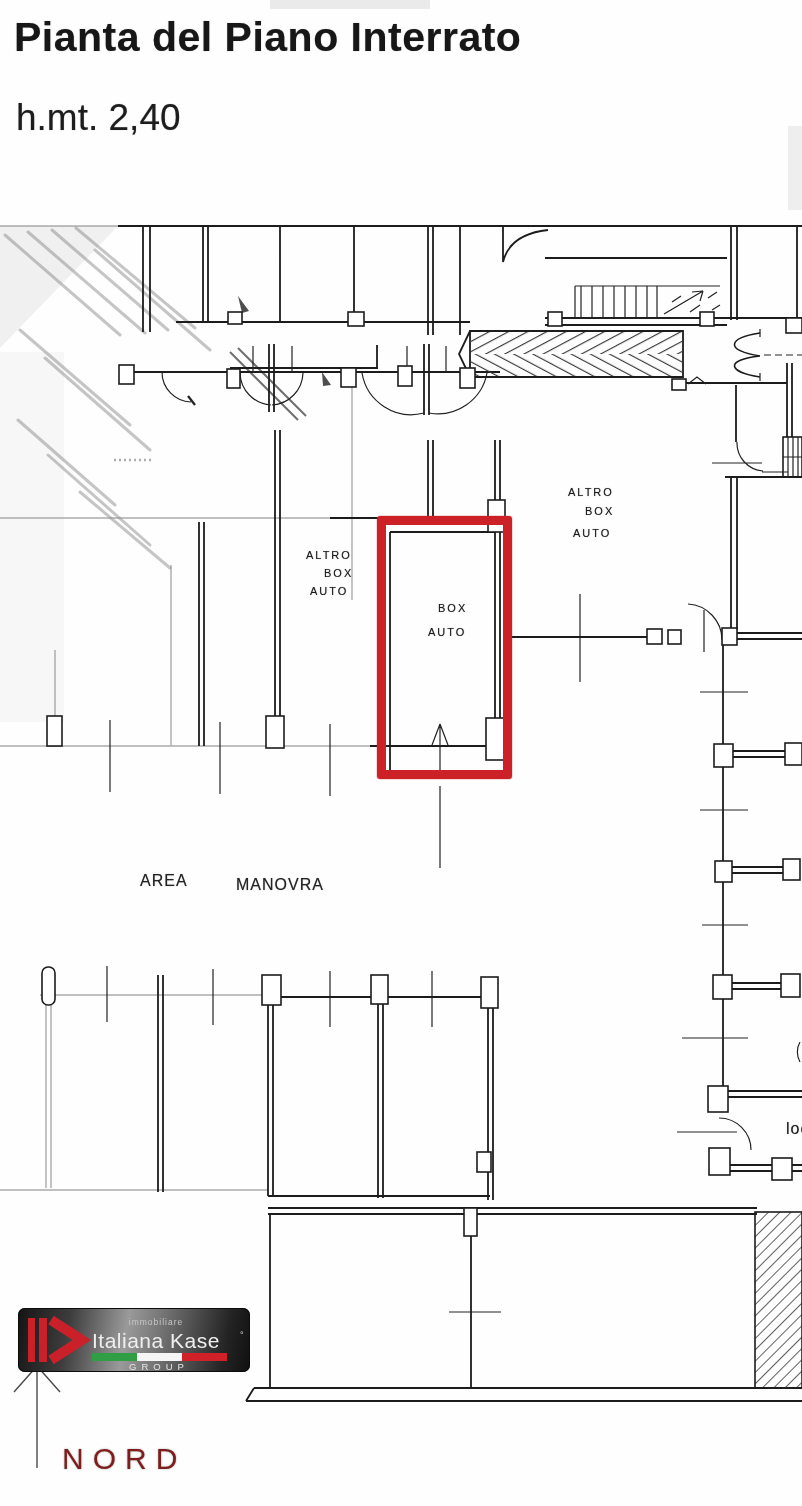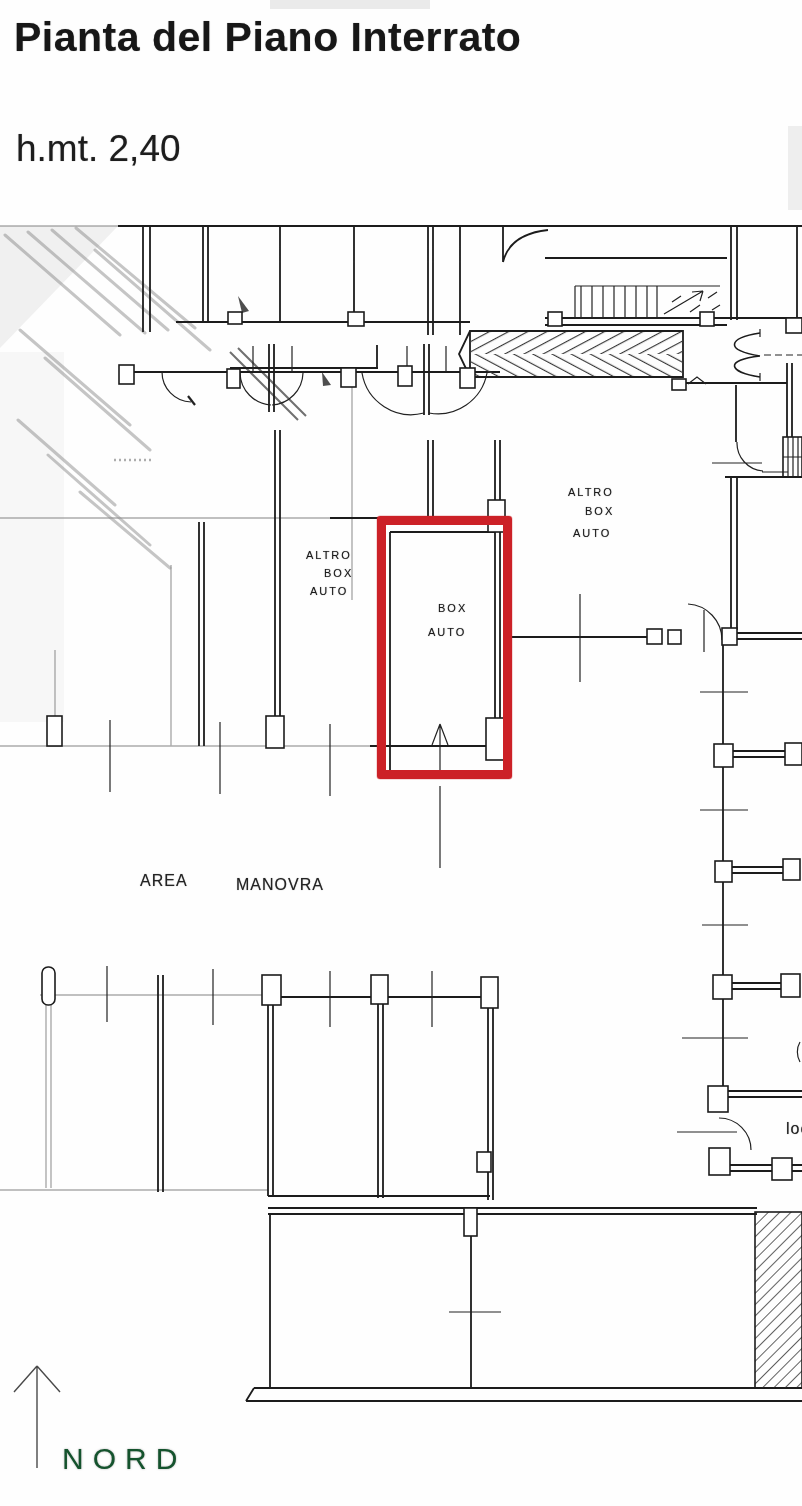--- a/index.html
+++ b/index.html
@@ -3,30 +3,30 @@
 <meta charset="utf-8">
 <style>
   html,body{margin:0;padding:0;}
   body{width:802px;height:1506px;background:#ffffff;position:relative;overflow:hidden;
        font-family:"Liberation Sans",sans-serif;}
   #page{position:absolute;left:0;top:0;width:802px;height:1506px;background:#fefefe;}
   svg.plan{position:absolute;left:0;top:0;}
   .title{position:absolute;left:14px;top:14px;font-size:41px;color:#171717;
          letter-spacing:0.5px;text-shadow:0 0 1px rgba(20,20,20,.45);white-space:nowrap;font-weight:bold;}
   .subtitle{position:absolute;left:16px;top:97px;font-size:37px;color:#1d1d1d;
-         text-shadow:0 0 1px rgba(20,20,20,.4);white-space:nowrap;margin-top:31px;}
+         text-shadow:0 0 1px rgba(20,20,20,.4);white-space:nowrap;}
   .lbl{position:absolute;font-size:11px;color:#1b1b1b;letter-spacing:2px;
        text-shadow:0 0 1px rgba(40,40,40,.55);white-space:nowrap;}
   .lbl.small{font-size:16px;letter-spacing:1px;color:#242424;}
   .highlight{position:absolute;left:377px;top:516px;width:117px;height:245px;
        border:9px solid #cc2127;border-radius:3px;box-shadow:0 0 0 .5px rgba(204,33,39,.35);}
   .logo{position:absolute;left:18px;top:1308px;width:232px;height:64px;border-radius:7px;
        background:linear-gradient(100deg,#141414 0%,#3d3d3d 22%,#9a9a9a 46%,#6f6f6f 62%,#242424 88%,#101010 100%);
        box-shadow:inset 0 0 0 1px #0c0c0c;overflow:hidden;}
-  .nord{position:absolute;left:62px;top:1442px;font-size:30px;color:#14532d;
+  .nord{position:absolute;left:62px;top:1442px;font-size:30px;color:#7f1d1d;
        letter-spacing:9px;text-shadow:0 0 2px rgba(90,90,90,.55);white-space:nowrap;}
 </style>
 </head>
 <body>
 
 <div id="page">
 
   <svg class="plan" width="802" height="1506" viewBox="0 0 802 1506">
     <defs>
       <pattern id="hDn" width="9" height="9" patternUnits="userSpaceOnUse" patternTransform="rotate(62)">
@@ -181,16 +181,34 @@
 
   <span class="lbl" style="left:568px;top:486px">ALTRO</span>
   <span class="lbl" style="left:585px;top:505px">BOX</span>
   <span class="lbl" style="left:573px;top:527px">AUTO</span>
 
   <span class="lbl small" style="left:140px;top:872px">AREA</span>
   <span class="lbl small" style="left:236px;top:876px">MANOVRA</span>
 
   <span class="lbl small" style="left:786px;top:1120px">loc</span>
 
+  <div class="logo">
+    <svg width="232" height="64" viewBox="0 0 232 64">
+      <g>
+        <rect x="10" y="10" width="7" height="44" fill="#c9202a"></rect>
+        <rect x="21" y="10" width="8" height="44" fill="#c9202a"></rect>
+        <path d="M33,12 L64,32 L33,52" stroke="#c9202a" stroke-width="10" fill="none"></path>
+      </g>
+      <text x="138" y="17" font-size="8.5" fill="#c8c8c8" letter-spacing="1" text-anchor="middle">immobiliare</text>
+      <text x="74" y="40" font-size="21" fill="#efefef" letter-spacing="0.5">Italiana Kase</text>
+      <text x="222" y="30" font-size="9" fill="#dcdcdc">°</text>
+      <g>
+        <rect x="74" y="45" width="45" height="8" fill="#2f9e44"></rect>
+        <rect x="119" y="45" width="45" height="8" fill="#f5f5f5"></rect>
+        <rect x="164" y="45" width="45" height="8" fill="#cf2127"></rect>
+      </g>
+      <text x="141" y="62" font-size="9.5" fill="#e6e6e6" letter-spacing="5" text-anchor="middle">GROUP</text>
+    </svg>
+  </div>
 
   <div class="nord">NORD</div>
 
 </div>
 
 </body></html>

